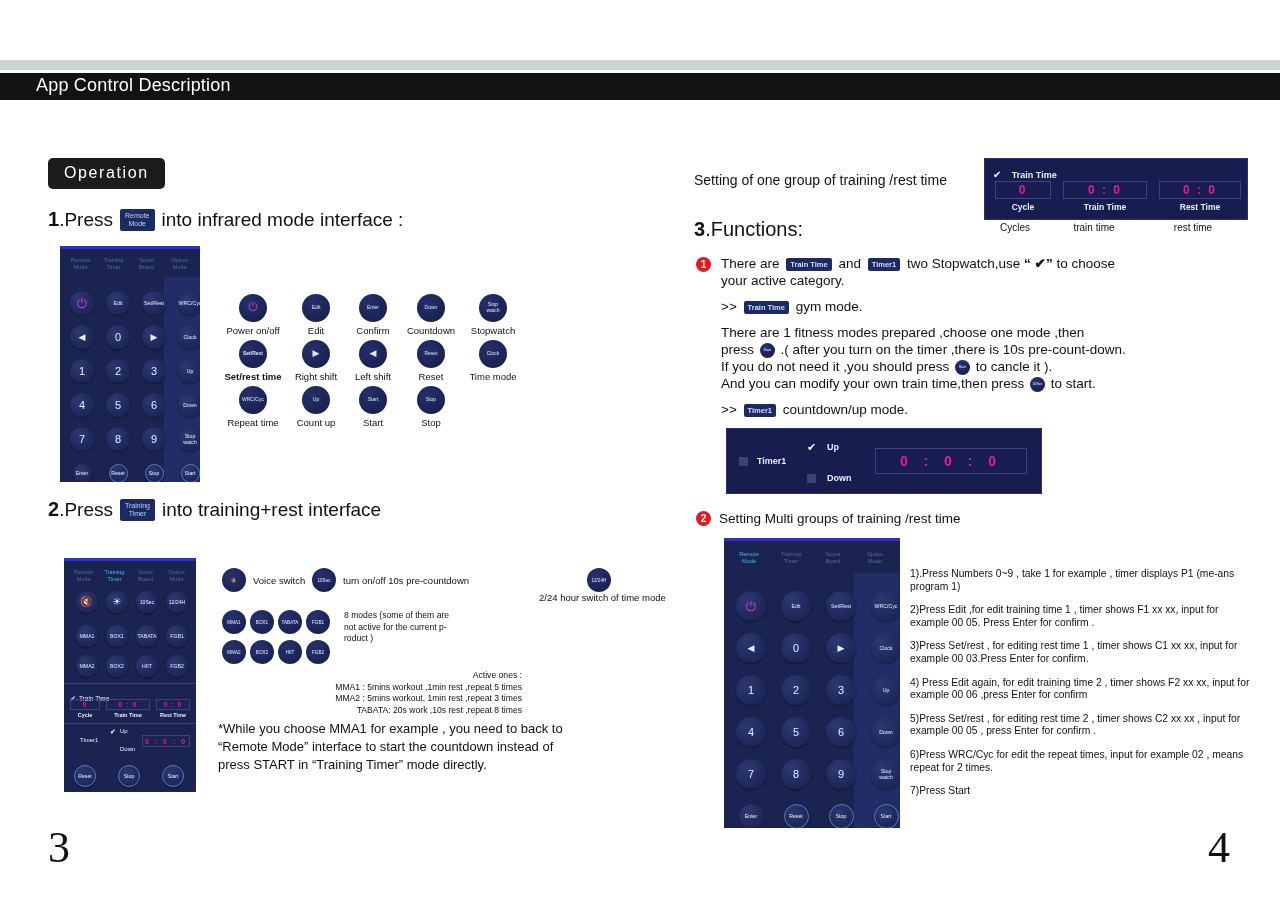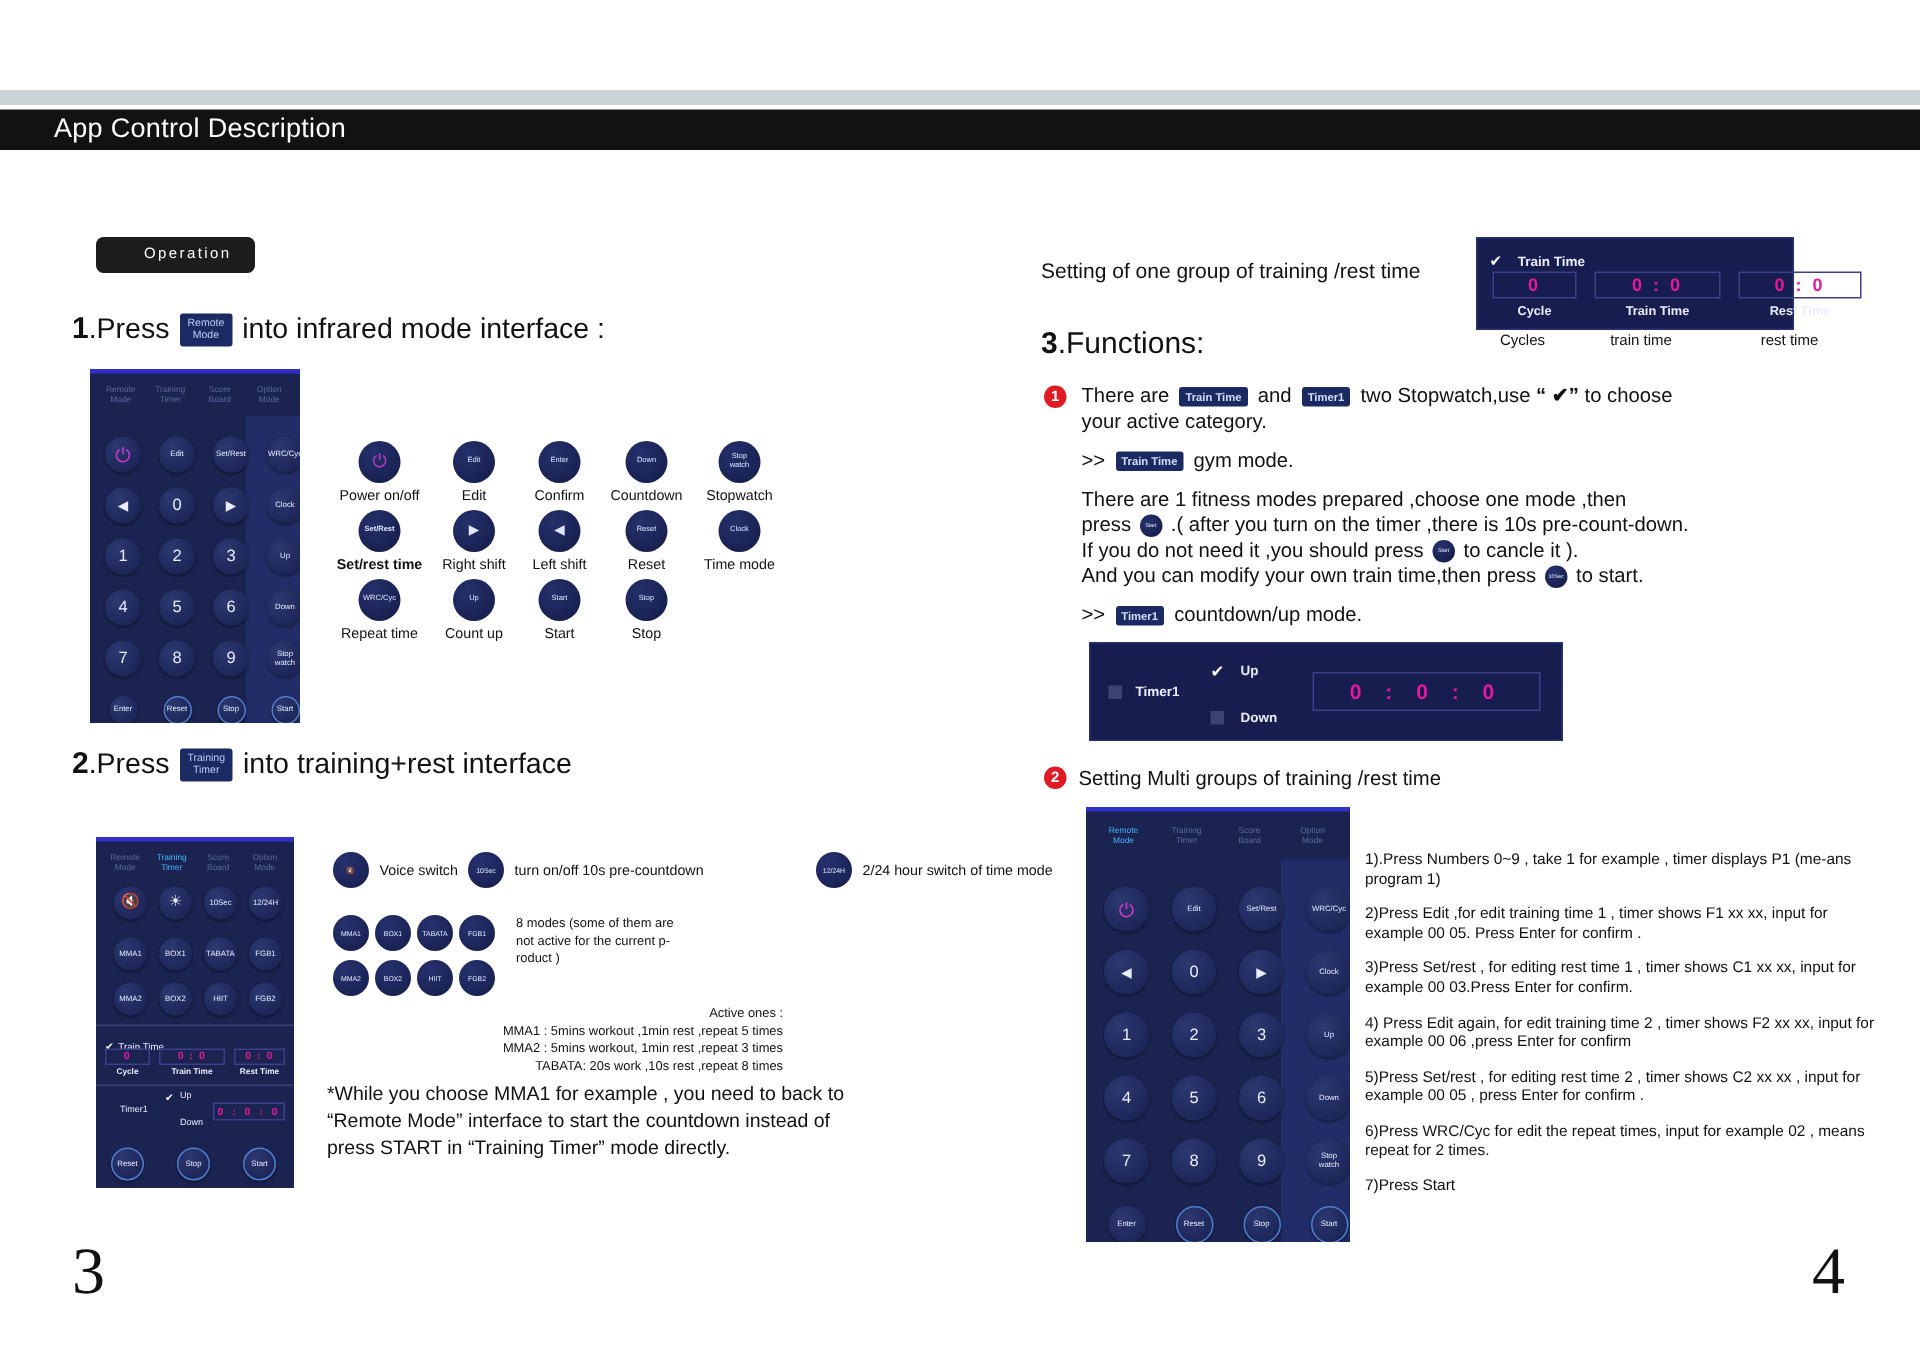--- a/index.html
+++ b/index.html
@@ -18,24 +18,24 @@
   .topstrip2 { position:absolute; left:0; top:70px; width:1280px; height:3px; background:#ffffff; }
   .headerbar { position:absolute; left:0; top:73px; width:1280px; height:27px; background:#121212; }
   .headerbar .htitle {
     position:absolute; left:36px; top:2px;
     font-size:18px; color:#ffffff; letter-spacing:.2px;
     font-family:"Liberation Sans", sans-serif;
   }
 
   
   .op-pill {
-    position:absolute; left:64px; top:158px;
+    position:absolute; left:48px; top:158px;
     background:#1c1c1c; color:#fff;
-    padding:6px 16px 7px 32px; border-radius:5px;
-    font-size:10px; letter-spacing:1.6px;
+    padding:6px 16px 7px 16px; border-radius:5px;
+    font-size:16px; letter-spacing:1.6px;
   }
 
   
   .step { position:absolute; font-size:19px; color:#111; white-space:nowrap; display:flex; align-items:center; gap:0; }
   .step .num { font-weight:bold; font-size:20px; }
   .step1 { left:48px; top:208px; }
   .step2 { left:48px; top:498px; }
   .step3 { left:694px; top:218px; font-size:20px; }
 
   .keycap {
@@ -302,21 +302,21 @@
 
 <div class="modelegend" style="left:222px; top:568px; width:400px;">
     <div class="ml-row" style="position: absolute; left: 0px; top: 0px;">
       <div class="mini">🔇</div>
       <div class="ml-lbl">Voice switch</div>
     </div>
     <div class="ml-row" style="position: absolute; left: 90px; top: 0px;">
       <div class="mini">10Sec</div>
       <div class="ml-lbl">turn on/off 10s pre-countdown</div>
     </div>
-    <div class="ml-row" style="position: absolute; left: 322px; top: 0px;">
+    <div class="ml-row" style="position: absolute; left: 310px; top: 0px; flex-direction: column;">
       <div class="mini">12/24H</div>
       <div class="ml-lbl">2/24 hour switch of time mode</div>
     </div>
     <div class="mini" style="position: absolute; left: 0px; top: 42px;">MMA1</div>
     <div class="mini" style="position: absolute; left: 28px; top: 42px;">BOX1</div>
     <div class="mini" style="position: absolute; left: 56px; top: 42px;">TABATA</div>
     <div class="mini" style="position: absolute; left: 84px; top: 42px;">FGB1</div>
     <div class="mini" style="position: absolute; left: 0px; top: 72px;">MMA2</div>
     <div class="mini" style="position: absolute; left: 28px; top: 72px;">BOX2</div>
     <div class="mini" style="position: absolute; left: 56px; top: 72px;">HIIT</div>
@@ -332,21 +332,21 @@
   </div>
 
 <div class="bignote" style="left:218px; top:720px; width:400px;">
     <div>*While you choose MMA1 for example , you need to back to</div>
     <div> “Remote Mode”  interface to start the countdown instead of</div>
     <div>press START in  “Training Timer”  mode directly.</div>
   </div>
 
 <div class="txt" style="position:absolute; left:694px; top:172px; font-size:14px;">Setting of one group of training /rest time</div>
 
-<div class="panel" style="left:984px; top:158px; width:212px; height:62px;">
+<div class="panel" style="left:984px; top:158px; width:264px; height:62px;">
   <div style="position:absolute; left:8px; top:5px;">
     <span style="color:#fff; font-size:10px;">✔</span>
     <span class="pl-label" style="margin-left:6px;">Train Time</span>
   </div>
   <div class="digitbox" style="position:absolute; left:10px; top:22px; width:56px; height:18px;">
       <span>0</span>
     </div>
   <div class="digitbox" style="position:absolute; left:78px; top:22px; width:84px; height:18px;">
       <span>0 : 0</span>
     </div>

